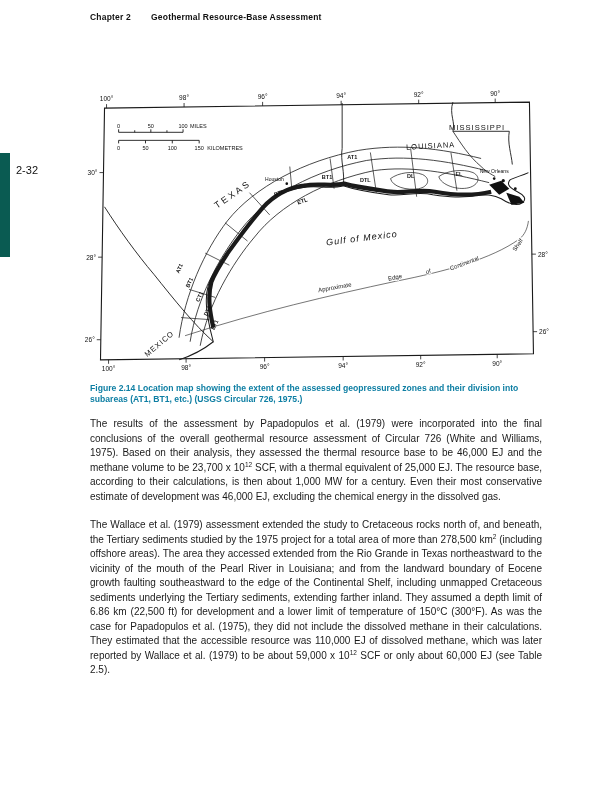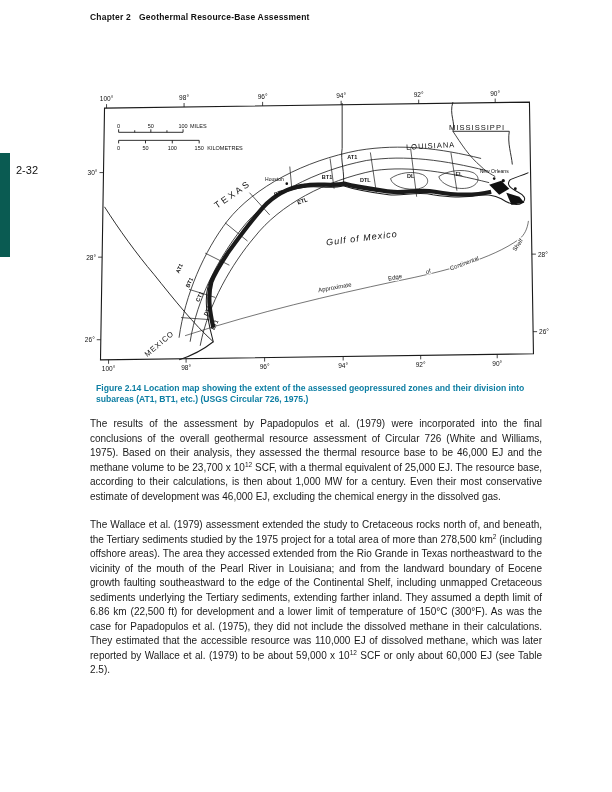--- a/index.html
+++ b/index.html
@@ -1,25 +1,25 @@
 <!DOCTYPE html>
 <html><head>
 <meta charset="utf-8">
 <style>
   html,body{margin:0;padding:0;}
   .page{position:relative;width:612px;height:792px;background:#ffffff;overflow:hidden;
         font-family:"Liberation Sans",sans-serif;color:#111;}
   .chapter-header{position:absolute;top:12px;left:90px;font-size:8.5px;font-weight:bold;letter-spacing:.2px;}
-  .chapter-header .ttl{margin-left:8px;}
+  .chapter-header .ttl{margin-left:20px;}
   .side-tab{position:absolute;left:0;top:153px;width:10px;height:104px;background:#0a5b52;}
   .page-num{position:absolute;left:16px;top:164px;font-size:11px;}
   .figure-area{position:absolute;left:85px;top:88px;width:470px;height:292px;}
   .figure-area svg{overflow:visible;}
   .caption{position:absolute;left:90px;top:383px;width:452px;font-size:8.6px;font-weight:bold;
-           color:#0d7ea3;line-height:1.3;margin-left:6px;}
+           color:#0d7ea3;line-height:1.3;}
   .bodytext{position:absolute;left:90px;top:417px;width:452px;font-size:10px;line-height:14.5px;
             text-align:justify;color:#1a1a1a;}
   .bodytext p{margin:0 0 14px 0;}
   .bodytext sup{font-size:6.5px;vertical-align:super;line-height:0;}
   
   text{font-family:"Liberation Sans",sans-serif;fill:#111;}
   .tick-lbl{font-size:6.5px;}
   .region-lg{font-size:9px;letter-spacing:2.5px;}
   .region-md{font-size:7.5px;letter-spacing:1px;}
   .gulf-lbl{font-size:9px;font-style:italic;letter-spacing:1px;}

